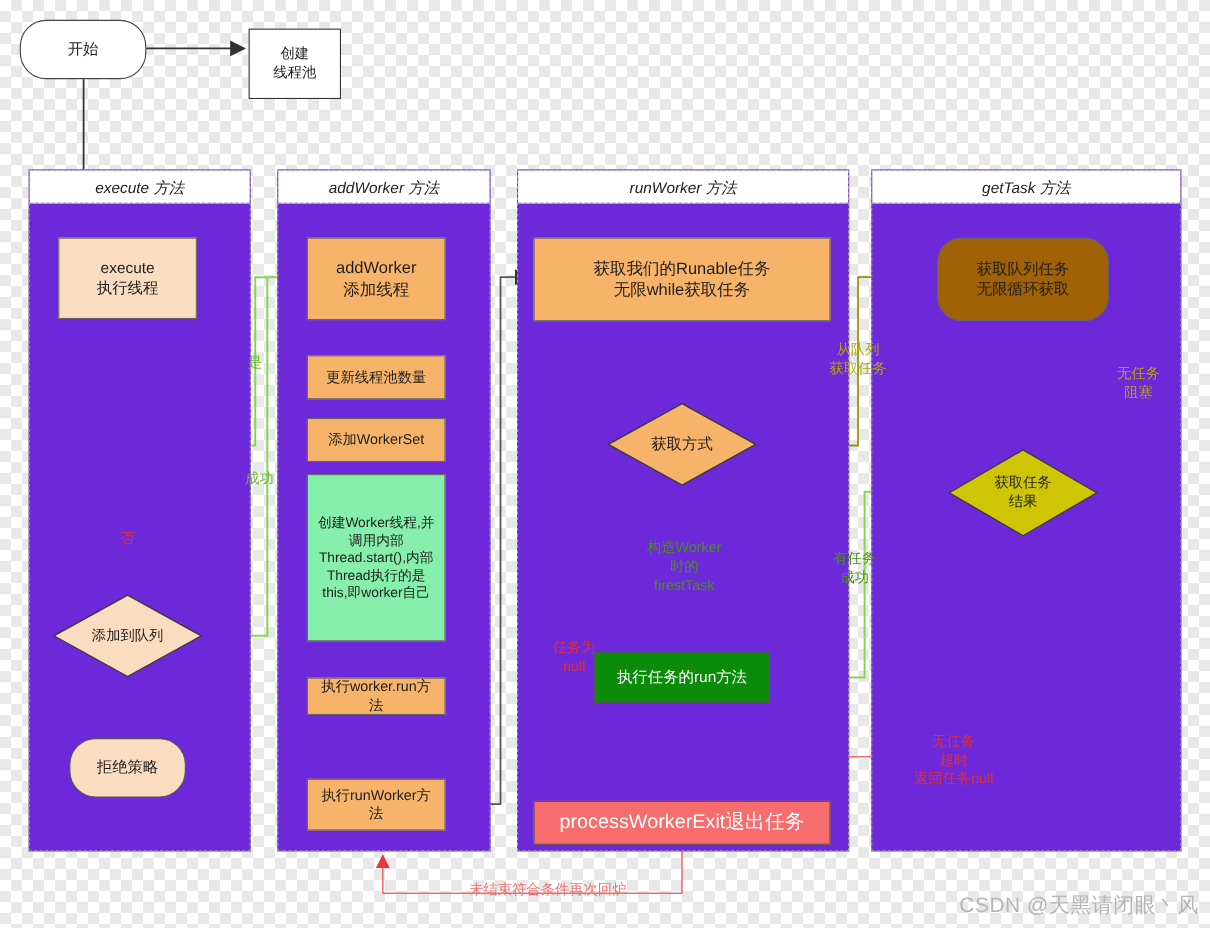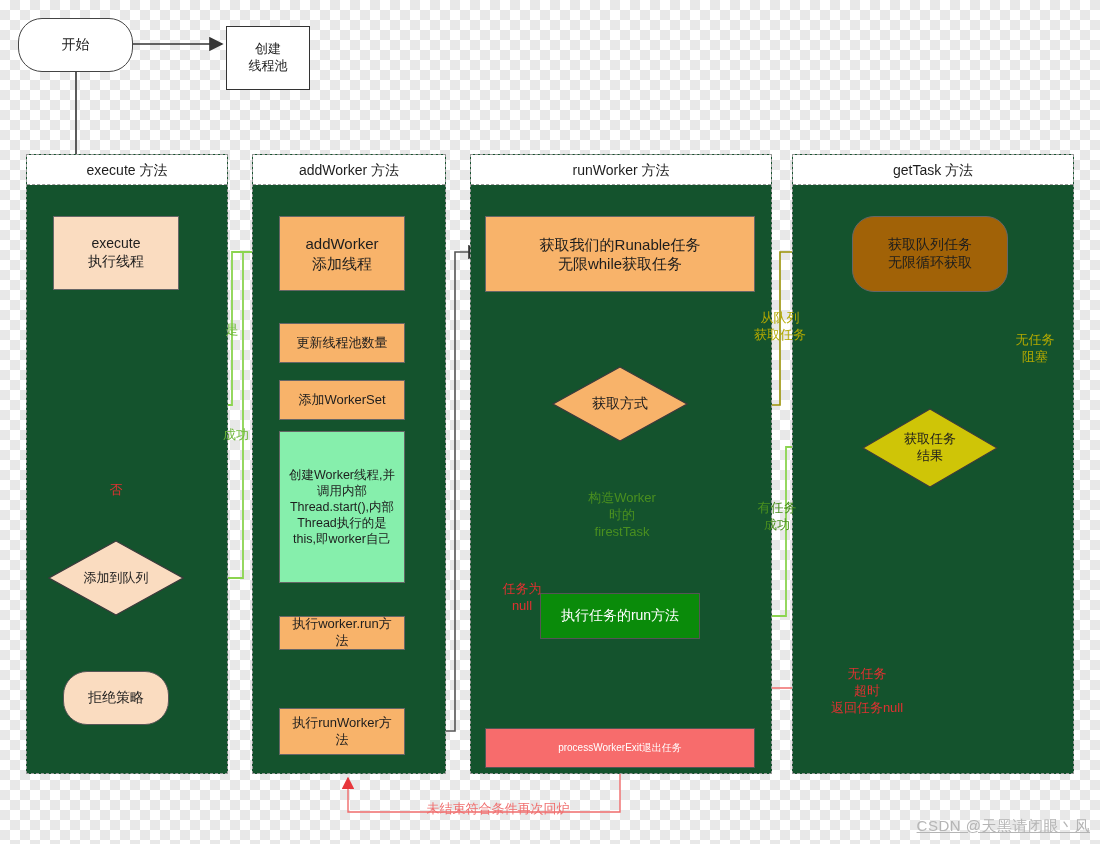--- a/index.html
+++ b/index.html
@@ -12,23 +12,24 @@
       linear-gradient(45deg,#e8e8e8 25%,transparent 25%,transparent 75%,#e8e8e8 75%);
     background-size:20px 20px;
     background-position:0 0,10px 10px;
     overflow:hidden;
   }
   #stage{position:relative;width:1100px;height:844px;}
   #wires{position:absolute;left:0;top:0;width:1100px;height:844px;}
 
   .lane{
     position:absolute;
-    background:#14532d;
+    background:#6d28d9;
     border:1px dashed #9a9a9a;
     box-sizing:border-box;
+    font-style:italic;
   }
   .lane-title{
     position:absolute;
     left:0;right:0;top:0;
     height:30px;
     line-height:30px;
     text-align:center;
     font-size:14px;
     color:#1d1d1d;
     border-bottom:1px dashed #9a9a9a;
@@ -61,24 +62,23 @@
   .edge-label{
     position:absolute;
     text-align:center;
     white-space:pre-line;
     line-height:1.3;
     font-size:13px;
   }
   .watermark{
     position:absolute;
     right:10px;bottom:8px;
-    font-size:15px;
+    font-size:19px;
     color:#b5b5b5;
     letter-spacing:0.5px;
-    text-decoration:underline;
   }
 </style>
 </head>
 <body>
 
 <div id="stage">
 
   <svg id="wires" viewBox="0 0 1100 844">
     <defs>
       <marker id="ah-black" markerWidth="9" markerHeight="9" refX="8" refY="4.5" orient="auto">
@@ -209,21 +209,21 @@
     <svg width="136" height="76">
       <polygon points="68,1 135,38 68,75 1,38" fill="#f8b36a" stroke="#3b3b3b" stroke-width="1.2"></polygon>
     </svg>
     <div class="diamond-label" style="font-size:14px;">获取方式</div>
   </div>
 
   <div class="node rect" style="left:540px;top:593px;width:160px;height:46px;background:#0a8b0a;color:#ffffff;font-size:14px;border:1px solid #555555;">
     <span>执行任务的run方法</span>
   </div>
 
-  <div class="node rect" style="left:485px;top:728px;width:270px;height:40px;background:#f76c6c;color:#ffffff;font-size:10px;border:1px solid #555555;">
+  <div class="node rect" style="left:485px;top:728px;width:270px;height:40px;background:#f76c6c;color:#ffffff;font-size:18px;border:1px solid #555555;">
     <span>processWorkerExit退出任务</span>
   </div>
 
   <div class="node rect" style="left:852px;top:216px;width:156px;height:76px;background:#a16207;font-size:14px;border-radius:22px;">
     <span>获取队列任务
 无限循环获取</span>
   </div>
 
   <div class="diamond-wrap" style="left:862px;top:408px;width:136px;height:80px;">
     <svg width="136" height="80">

